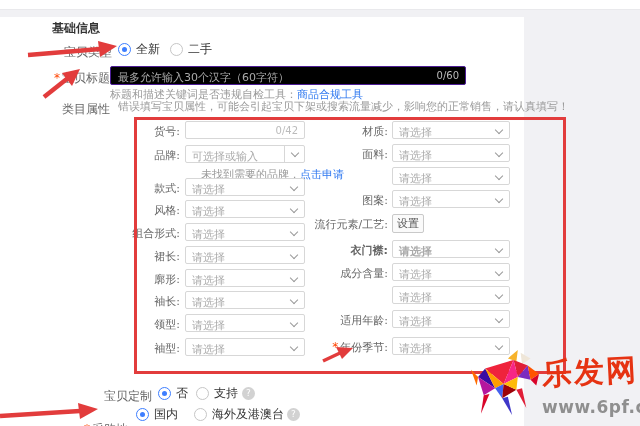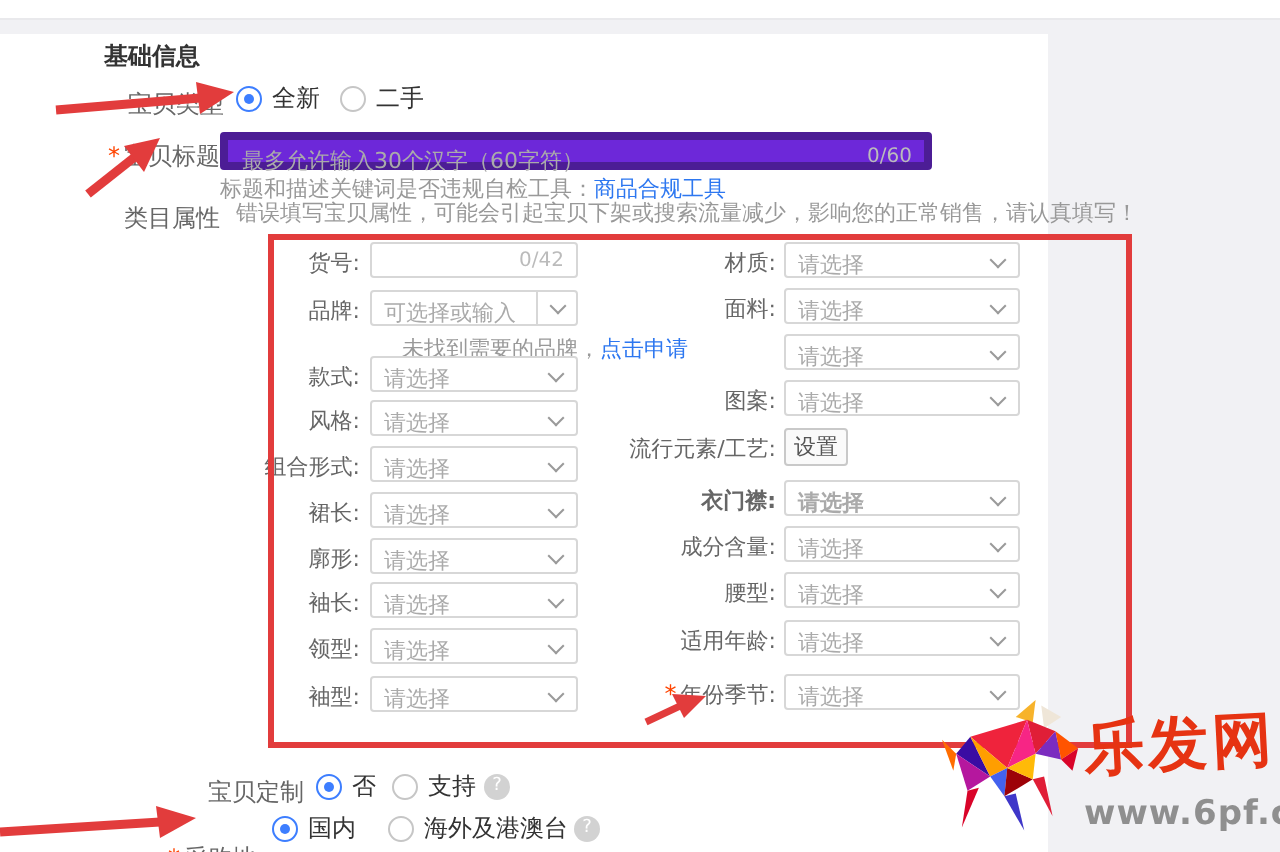--- a/index.html
+++ b/index.html
@@ -21,35 +21,35 @@
   .req { color:#ff4400; font-style:normal; margin-right:2px; font-size:12px; }
 
   
   .radio-item { position:absolute; display:inline-flex; align-items:center; gap:5px; font-size:12px; color:#333; height:14px; }
   .radio { width:13px; height:13px; border-radius:50%; background:#fff; border:1px solid #c6c6c6; position:relative; flex:0 0 13px; }
   .radio.sel { border-color:#3d7eff; }
   .radio.sel::after { content:""; position:absolute; left:3px; top:3px; width:5px; height:5px; border-radius:50%; background:#3d7eff; }
   .help { position:absolute; width:13px; height:13px; border-radius:50%; background:#d2d2d2; color:#fff; font-size:9px; line-height:13px; text-align:center; }
 
   
-  .title-input { position:absolute; left:110px; top:66px; width:356px; height:19px; border:4px solid #4c1d95; border-radius:2px; background:#6d28d9; }
+  .title-input { position:absolute; left:110px; top:66px; width:356px; height:19px; border:1px solid #4c1d95; border-radius:2px; background:#000000; }
   .title-input .ph { position:absolute; left:7px; top:3px; font-size:11px; color:#aaa; }
   .title-input .cnt { position:absolute; right:6px; top:3px; font-size:10px; color:#bbb; }
   .helper-line { position:absolute; left:110px; top:87px; font-size:11px; color:#999; }
   .link { color:#2d77f0; cursor:pointer; }
   .notice { position:absolute; left:118px; top:99px; font-size:11px; color:#999; }
 
   
   .attr-row { position:absolute; left:0; width:524px; height:19px; }
   .attr-row .attr-label { position:absolute; top:3px; font-size:11px; color:#666; text-align:right; }
   .attr-row.left  .attr-label { left:0; width:180px; }
   .attr-row.right .attr-label { left:0; width:388px; }
   .attr-label::after { content:":"; }
   .ctl { position:absolute; top:0; height:18px; border:1px solid #d7d7d7; border-radius:2px; background:#fff; }
-  .attr-row.left  .ctl { left:185px; width:104px; }
+  .attr-row.left  .ctl { left:185px; width:120px; }
   .attr-row.right .ctl { left:392px; width:118px; }
   .ctl .ph { position:absolute; left:6px; top:3px; font-size:11px; color:#aaa; }
   .ctl .cnt { position:absolute; right:6px; top:3px; font-size:10px; color:#bbb; }
   .chev { position:absolute; right:7px; top:5px; width:6px; height:6px; border-right:1px solid #9a9a9a; border-bottom:1px solid #9a9a9a; transform:rotate(45deg); }
   .combo-btn { position:absolute; right:0; top:0; width:20px; height:16px; border-left:1px solid #d7d7d7; }
   .combo-btn .chev { right:6px; top:4px; }
   .set-btn { position:absolute; left:392px; top:0; width:32px; height:19px; border:1px solid #c9c9c9; border-radius:2px; background:#fafafa; font-size:11px; color:#555; font-family:inherit; cursor:pointer; }
   .field-helper { position:absolute; left:185px; font-size:11px; color:#999; }
 
   
@@ -211,21 +211,20 @@
       </div>
     </div>
     <div class="attr-row right" style="top: 263px;">
       <span class="attr-label">成分含量</span>
       <div class="ctl">
         <span class="ph">请选择</span>
         <i class="chev"></i>
       </div>
     </div>
     <div class="attr-row right" style="top: 286px;">
-      <span class="attr-label">腰型</span>
       <div class="ctl">
         <span class="ph">请选择</span>
         <i class="chev"></i>
       </div>
     </div>
     <div class="attr-row right" style="top: 310px;">
       <span class="attr-label">适用年龄</span>
       <div class="ctl">
         <span class="ph">请选择</span>
         <i class="chev"></i>

